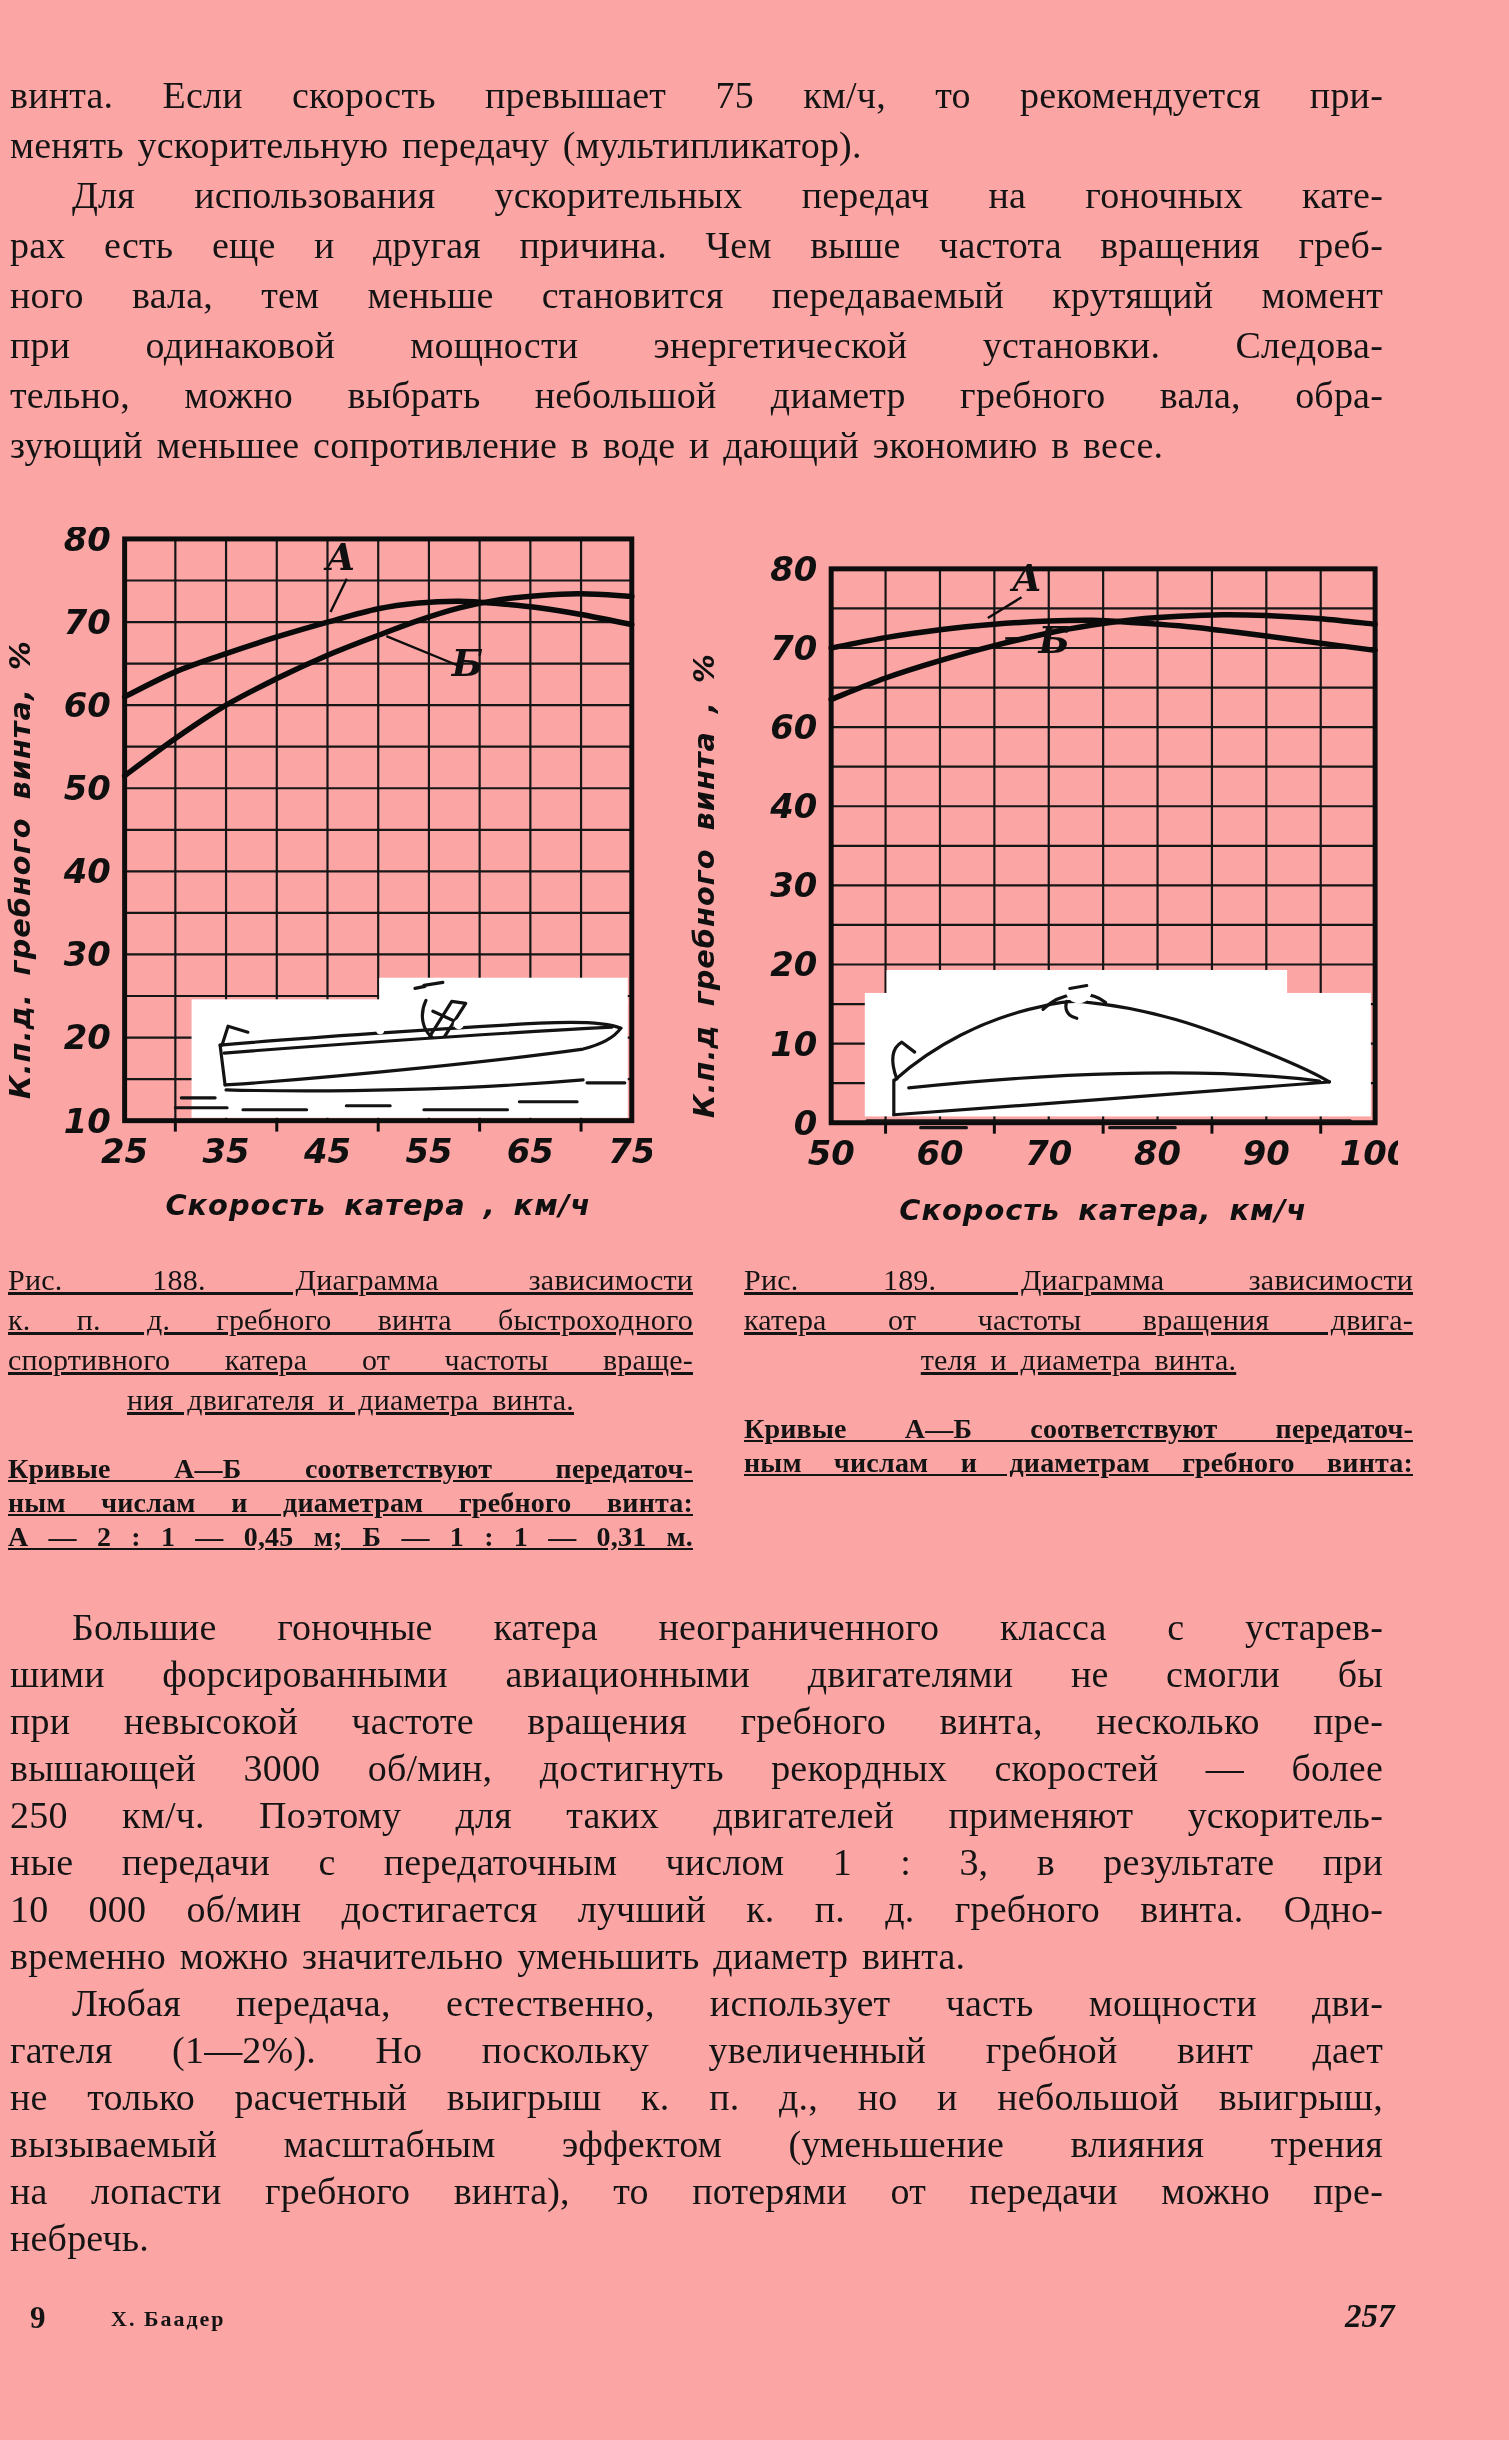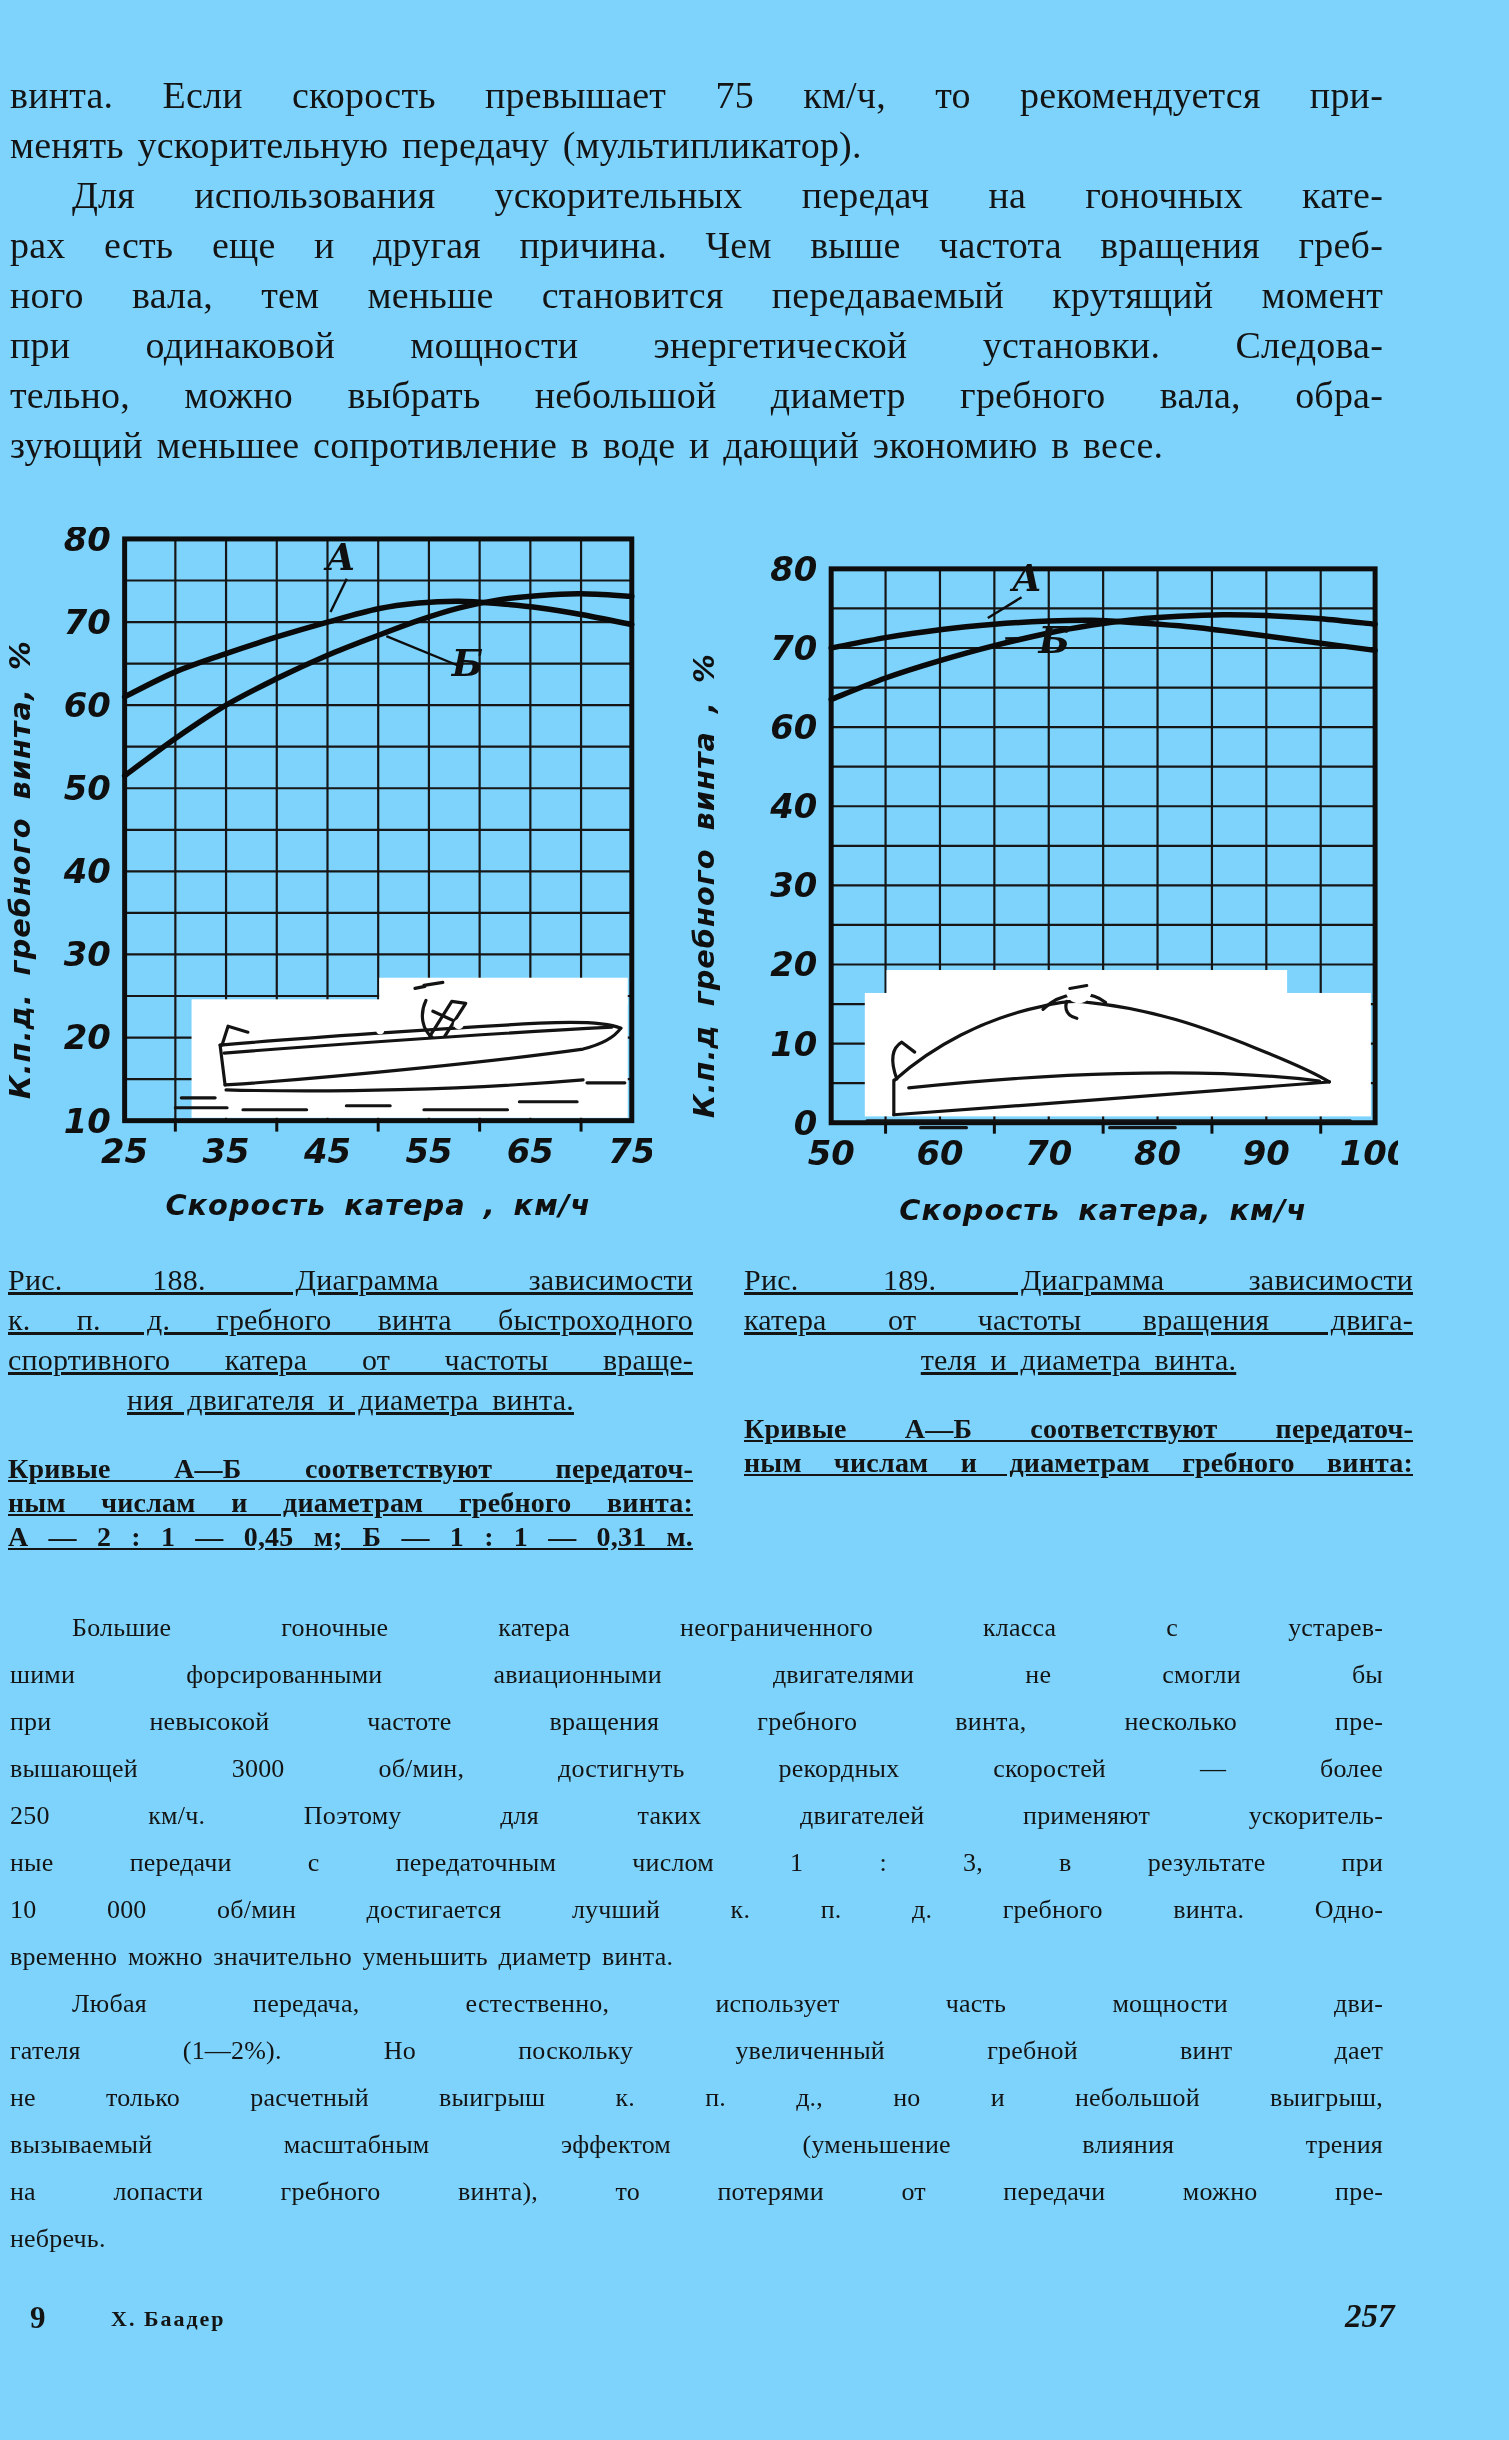--- a/index.html
+++ b/index.html
@@ -1,23 +1,23 @@
 <!DOCTYPE html>
 <html><head>
 <meta charset="utf-8">
 <style>
   html,body{margin:0;padding:0;background:#e8e8e4;}
   .page{
-    position:relative; width:1509px; height:2441px; background:#7dd3fc;
+    position:relative; width:1509px; height:2441px; background:#fca5a5;
     font-family:"Liberation Serif", serif; color:#141414; overflow:hidden;
   }
   
   .text-block{position:absolute; left:10px; width:1373px;}
   .tb-top{top:70px; font-size:38px; line-height:50px;}
-  .tb-bottom{top:1604px; font-size:26px; line-height:47px;}
+  .tb-bottom{top:1604px; font-size:38px; line-height:47px;}
   .text-block .para{margin:0;}
   .tline{text-align:justify; text-align-last:justify; word-spacing:4px; letter-spacing:0.2px; white-space:normal;}
   .tline.tlast{text-align-last:left;}
   .para.ind .tline:first-child{text-indent:62px;}
   
   .figures-row{position:absolute; left:0; top:527px; width:1509px; height:1077px;}
   .chart-wrap{position:absolute;}
   .cw-left{left:0; top:0;}
   .cw-right{left:682px; top:15px;}
   svg.chart{display:block;}

